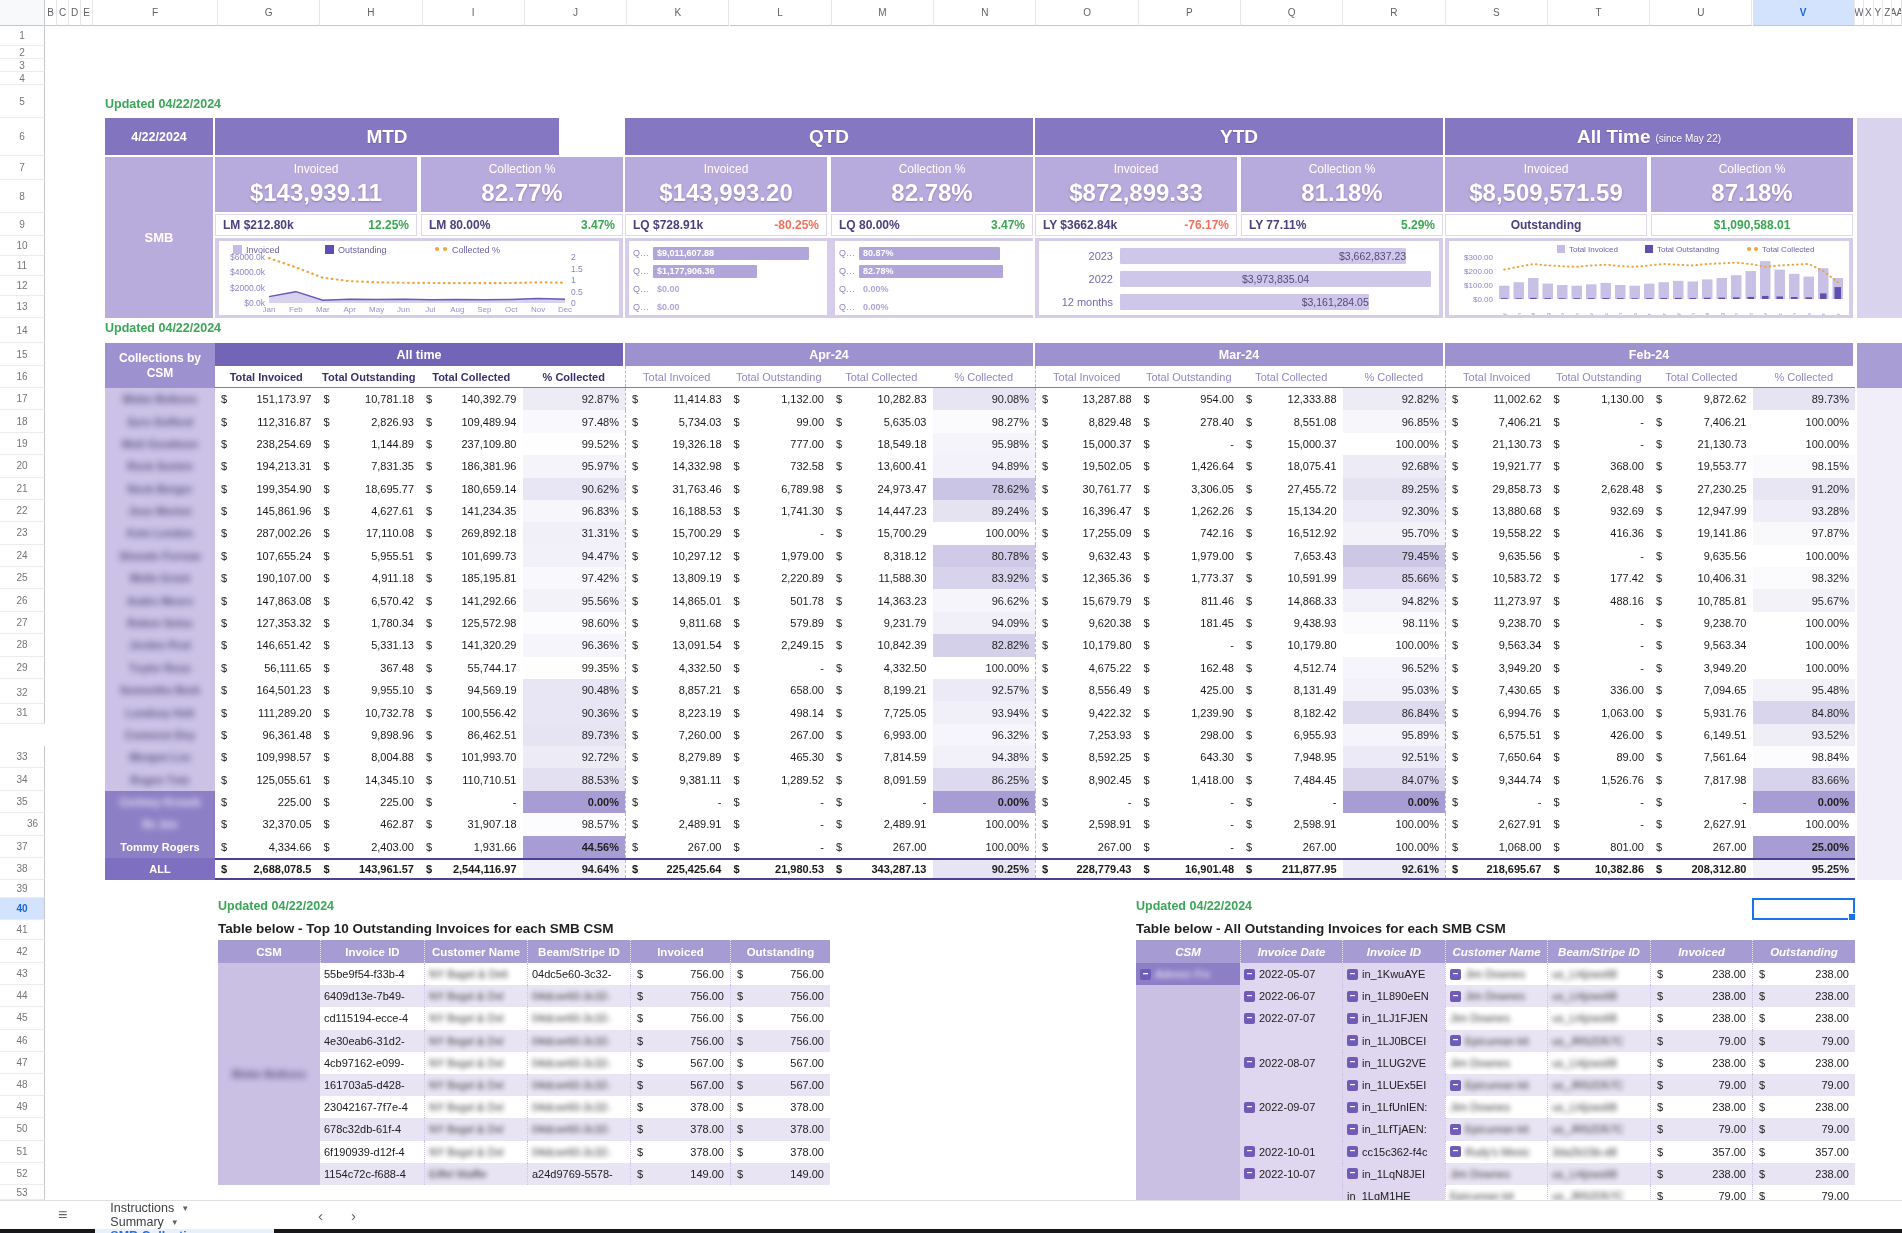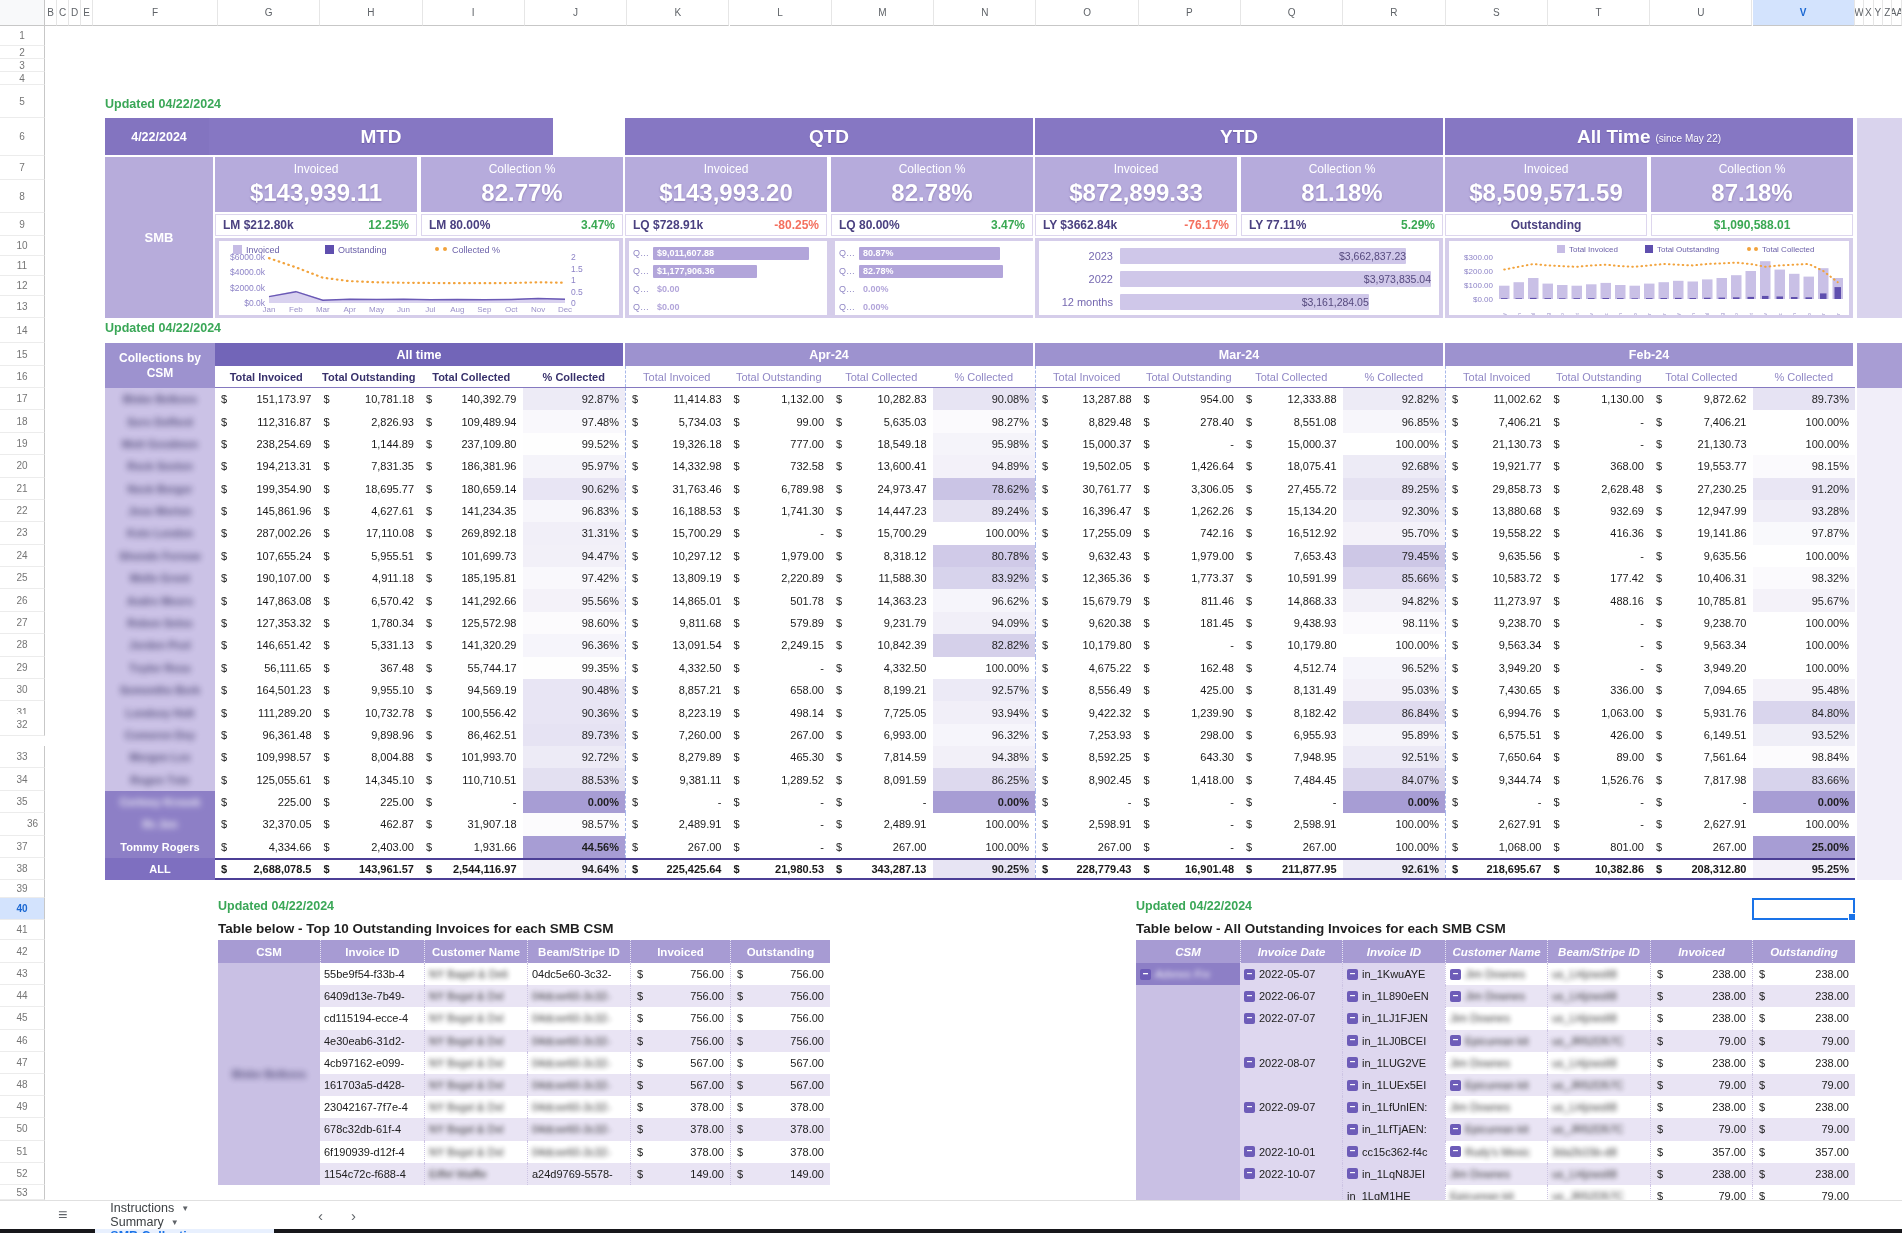--- a/index.html
+++ b/index.html
@@ -99,21 +99,21 @@
 <div id="canvas" class="abs" style="left:45px;top:26px;right:0;bottom:33px;"></div>
 
 <div class="abs updated" style="left:105px;top:97px;">Updated 04/22/2024</div>
 <div class="abs updated" style="left:105px;top:321px;">Updated 04/22/2024</div>
 <div class="abs updated" style="left:218px;top:899px;">Updated 04/22/2024</div>
 <div class="abs updated" style="left:1136px;top:899px;">Updated 04/22/2024</div>
 
 <div id="scorecard">
     <div class="datecell" style="position: absolute; left: 105px; top: 118px; width: 108px; height: 37px; box-sizing: border-box;">4/22/2024</div>
     <div class="smbcell" style="position: absolute; left: 105px; top: 157px; width: 108px; height: 161px; box-sizing: border-box;">SMB</div>
-    <div class="hdrcell" style="position: absolute; left: 209px; top: 118px; width: 344px; height: 37px; box-sizing: border-box;">
+    <div class="hdrcell" style="position: absolute; left: 215px; top: 118px; width: 344px; height: 37px; box-sizing: border-box;">
       <span>MTD</span>
     </div>
     <div class="bigcell" style="position: absolute; left: 215px; top: 157px; width: 202px; height: 55px; box-sizing: border-box;">
       <div class="lab">Invoiced</div>
       <div class="val">$143,939.11</div>
     </div>
     <div class="bigcell" style="position: absolute; left: 421px; top: 157px; width: 202px; height: 55px; box-sizing: border-box;">
       <div class="lab">Collection %</div>
       <div class="val">82.77%</div>
     </div>
@@ -279,21 +279,21 @@
         <span class="yl">2023</span>
         <span class="track">
           <span class="bar" style="width:92%"></span>
           <span class="bv" style="left:0;width:92%;text-align:right;">$3,662,837.23</span>
         </span>
       </div>
       <div class="ybarrow">
         <span class="yl">2022</span>
         <span class="track">
           <span class="bar" style="width:100%"></span>
-          <span class="bv" style="left:0;width:100%;text-align:right;">$3,973,835.04</span>
+          <span class="bv" style="left:0;width:100%;text-align:center;">$3,973,835.04</span>
         </span>
       </div>
       <div class="ybarrow">
         <span class="yl">12 months</span>
         <span class="track">
           <span class="bar" style="width:80%"></span>
           <span class="bv" style="left:0;width:80%;text-align:right;">$3,161,284.05</span>
         </span>
       </div>
     </div>
@@ -2198,21 +2198,21 @@
 <div class="rowcell" style="position: absolute; left: 0px; top: 499.9px; width: 45px; height: 22.38px; box-sizing: border-box;">22</div>
 <div class="rowcell" style="position: absolute; left: 0px; top: 522.28px; width: 45px; height: 22.38px; box-sizing: border-box;">23</div>
 <div class="rowcell" style="position: absolute; left: 0px; top: 544.66px; width: 45px; height: 22.38px; box-sizing: border-box;">24</div>
 <div class="rowcell" style="position: absolute; left: 0px; top: 567.04px; width: 45px; height: 22.38px; box-sizing: border-box;">25</div>
 <div class="rowcell" style="position: absolute; left: 0px; top: 589.42px; width: 45px; height: 22.38px; box-sizing: border-box;">26</div>
 <div class="rowcell" style="position: absolute; left: 0px; top: 611.8px; width: 45px; height: 22.38px; box-sizing: border-box;">27</div>
 <div class="rowcell" style="position: absolute; left: 0px; top: 634.18px; width: 45px; height: 22.38px; box-sizing: border-box;">28</div>
 <div class="rowcell" style="position: absolute; left: 0px; top: 656.56px; width: 45px; height: 22.38px; box-sizing: border-box;">29</div>
 <div class="rowcell" style="position: absolute; left: 0px; top: 678.94px; width: 45px; height: 22.38px; box-sizing: border-box;">30</div>
 <div class="rowcell" style="position: absolute; left: 0px; top: 701.32px; width: 45px; height: 22.38px; box-sizing: border-box;">31</div>
-<div class="rowcell" style="position: absolute; left: 0px; top: 714px; width: 45px; height: 22.38px; box-sizing: border-box;">32</div>
+<div class="rowcell" style="position: absolute; left: 0px; top: 682px; width: 45px; height: 22.38px; box-sizing: border-box;">32</div>
 <div class="rowcell" style="position: absolute; left: 0px; top: 746.08px; width: 45px; height: 22.38px; box-sizing: border-box;">33</div>
 <div class="rowcell" style="position: absolute; left: 0px; top: 768.46px; width: 45px; height: 22.38px; box-sizing: border-box;">34</div>
 <div class="rowcell" style="position: absolute; left: 0px; top: 790.84px; width: 45px; height: 22.38px; box-sizing: border-box;">35</div>
 <div class="rowcell" style="position: absolute; left: 0px; top: 813.22px; width: 45px; height: 22.38px; box-sizing: border-box; padding-left: 21px;">36</div>
 <div class="rowcell" style="position: absolute; left: 0px; top: 835.6px; width: 45px; height: 22.4px; box-sizing: border-box;">37</div>
 <div class="rowcell" style="position: absolute; left: 0px; top: 858px; width: 45px; height: 22px; box-sizing: border-box;">38</div>
 <div class="rowcell" style="position: absolute; left: 0px; top: 880px; width: 45px; height: 18px; box-sizing: border-box;">39</div>
 <div class="rowcell sel" style="position: absolute; left: 0px; top: 898px; width: 45px; height: 22px; box-sizing: border-box; font-weight: bold;">40</div>
 <div class="rowcell" style="position: absolute; left: 0px; top: 920px; width: 45px; height: 20px; box-sizing: border-box;">41</div>
 <div class="rowcell" style="position: absolute; left: 0px; top: 940px; width: 45px; height: 23px; box-sizing: border-box;">42</div>

